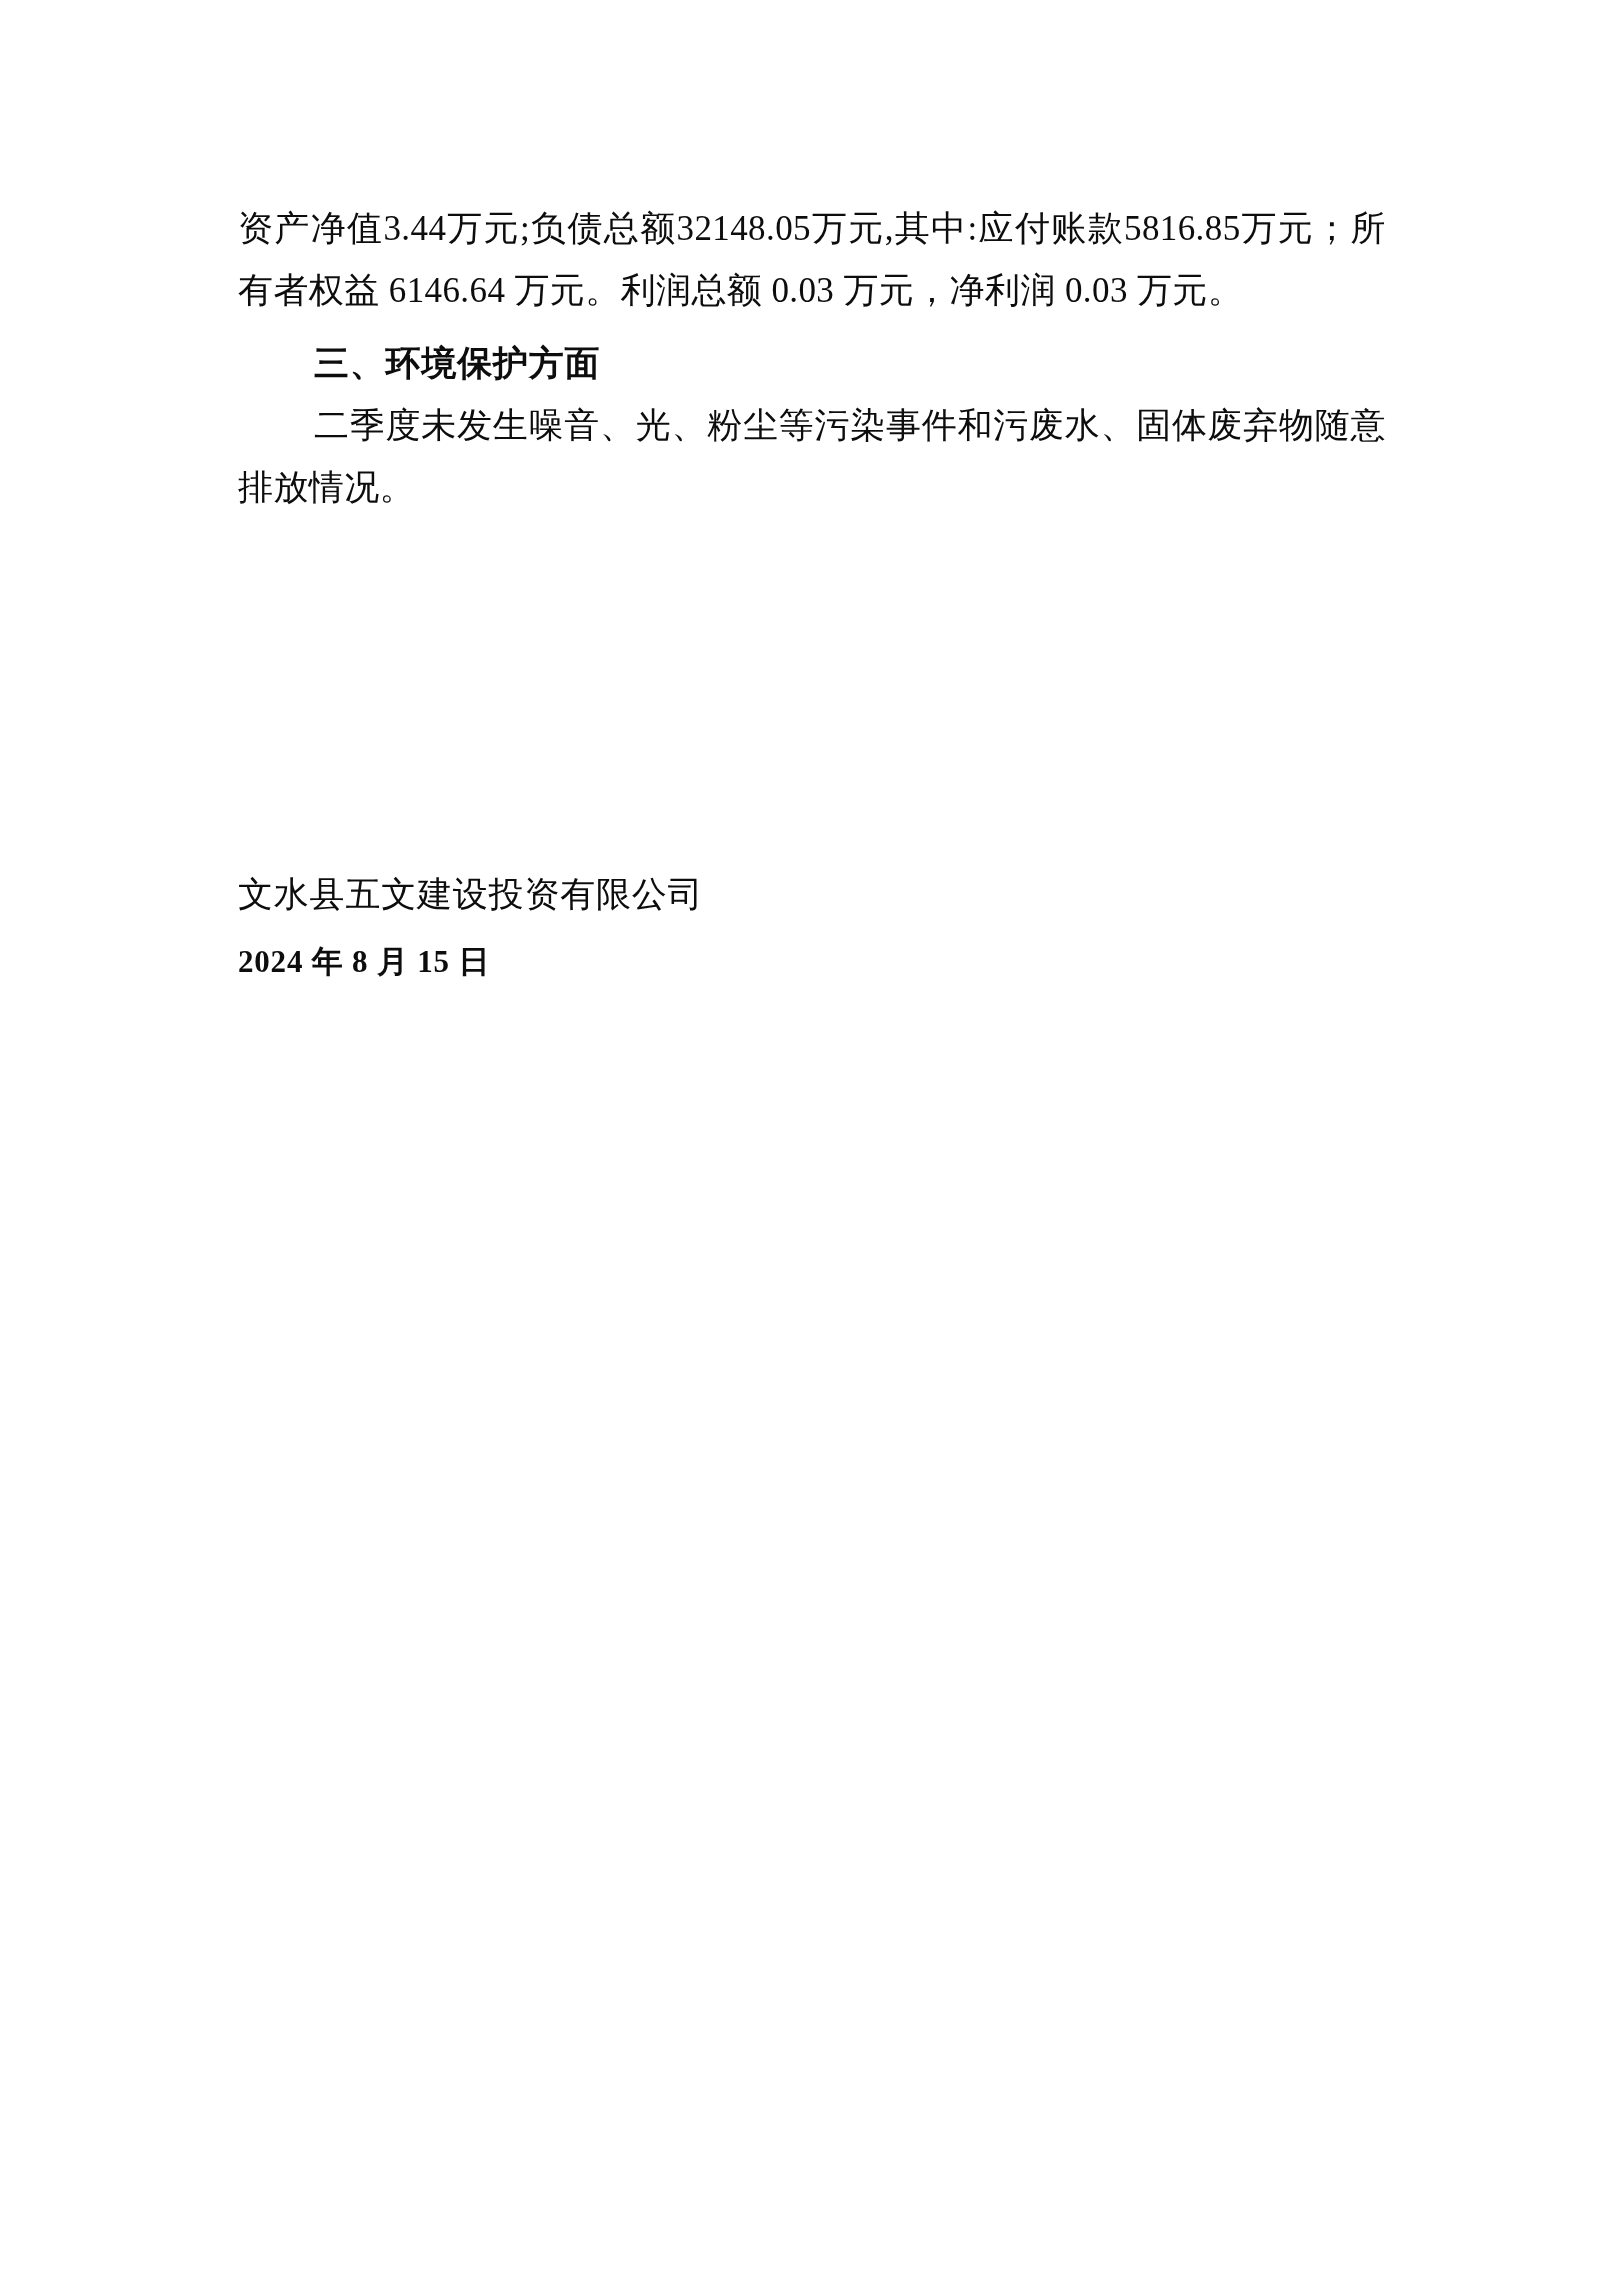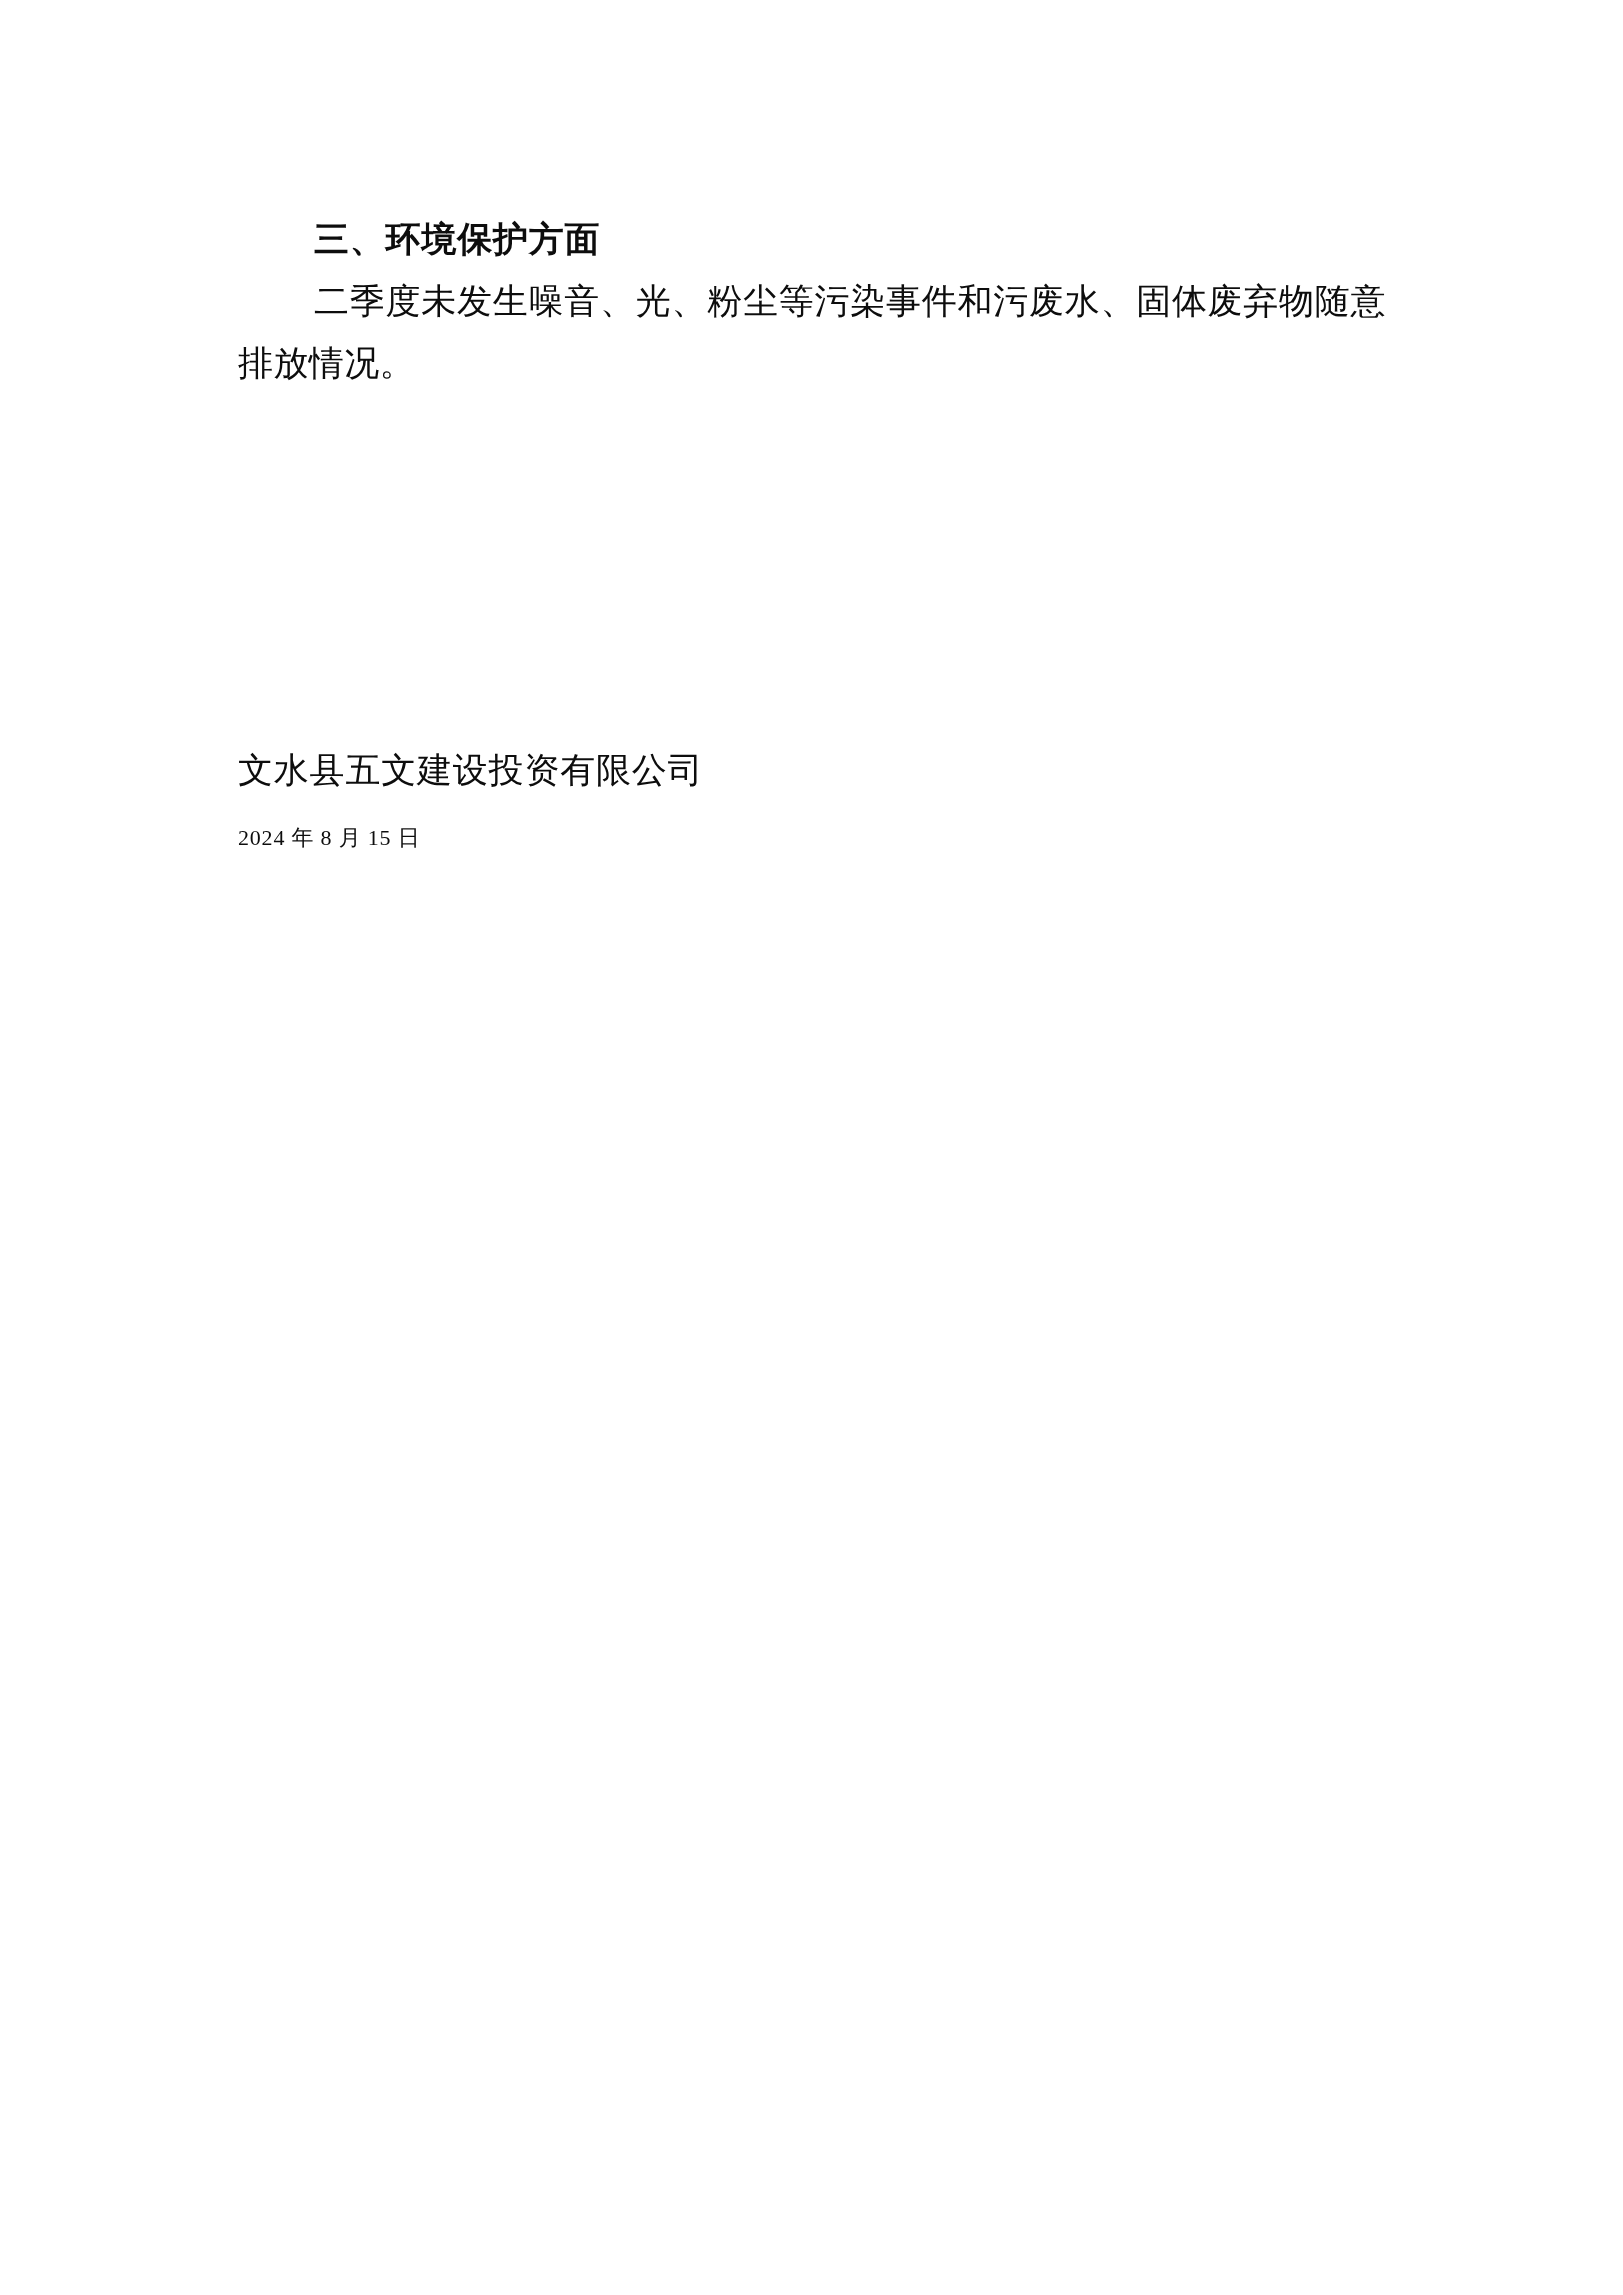--- a/index.html
+++ b/index.html
@@ -50,32 +50,34 @@
   .signature-block {
     margin-top: 341px;
     padding-right: 139px;
   }
   .sig-line {
     font-size: 35px;
     line-height: 70px;
     letter-spacing: 0.8px;
   }
   .sig-date {
-    font-size: 22px;
+    font-size: 31px;
     line-height: 63px;
     letter-spacing: 0.8px;
     padding-right: 49px;
+    font-weight: bold;
   }
 </style>
 </head>
 <body>
 
 <div class="page">
   <div class="doc-body">
 
+    <p class="para">资产净值3.44万元;负债总额32148.05万元,其中:应付账款5816.85万元；所有者权益 6146.64 万元。利润总额 0.03 万元，净利润 0.03 万元。</p>
 
     <div class="spacer-sm"></div>
 
     <h2 class="section-heading">三、环境保护方面</h2>
 
 
     <p class="para indent">二季度未发生噪音、光、粉尘等污染事件和污废水、固体废弃物随意排放情况。</p>
 
     <div class="signature-block">
       <div class="sig-line">文水县五文建设投资有限公司</div>

